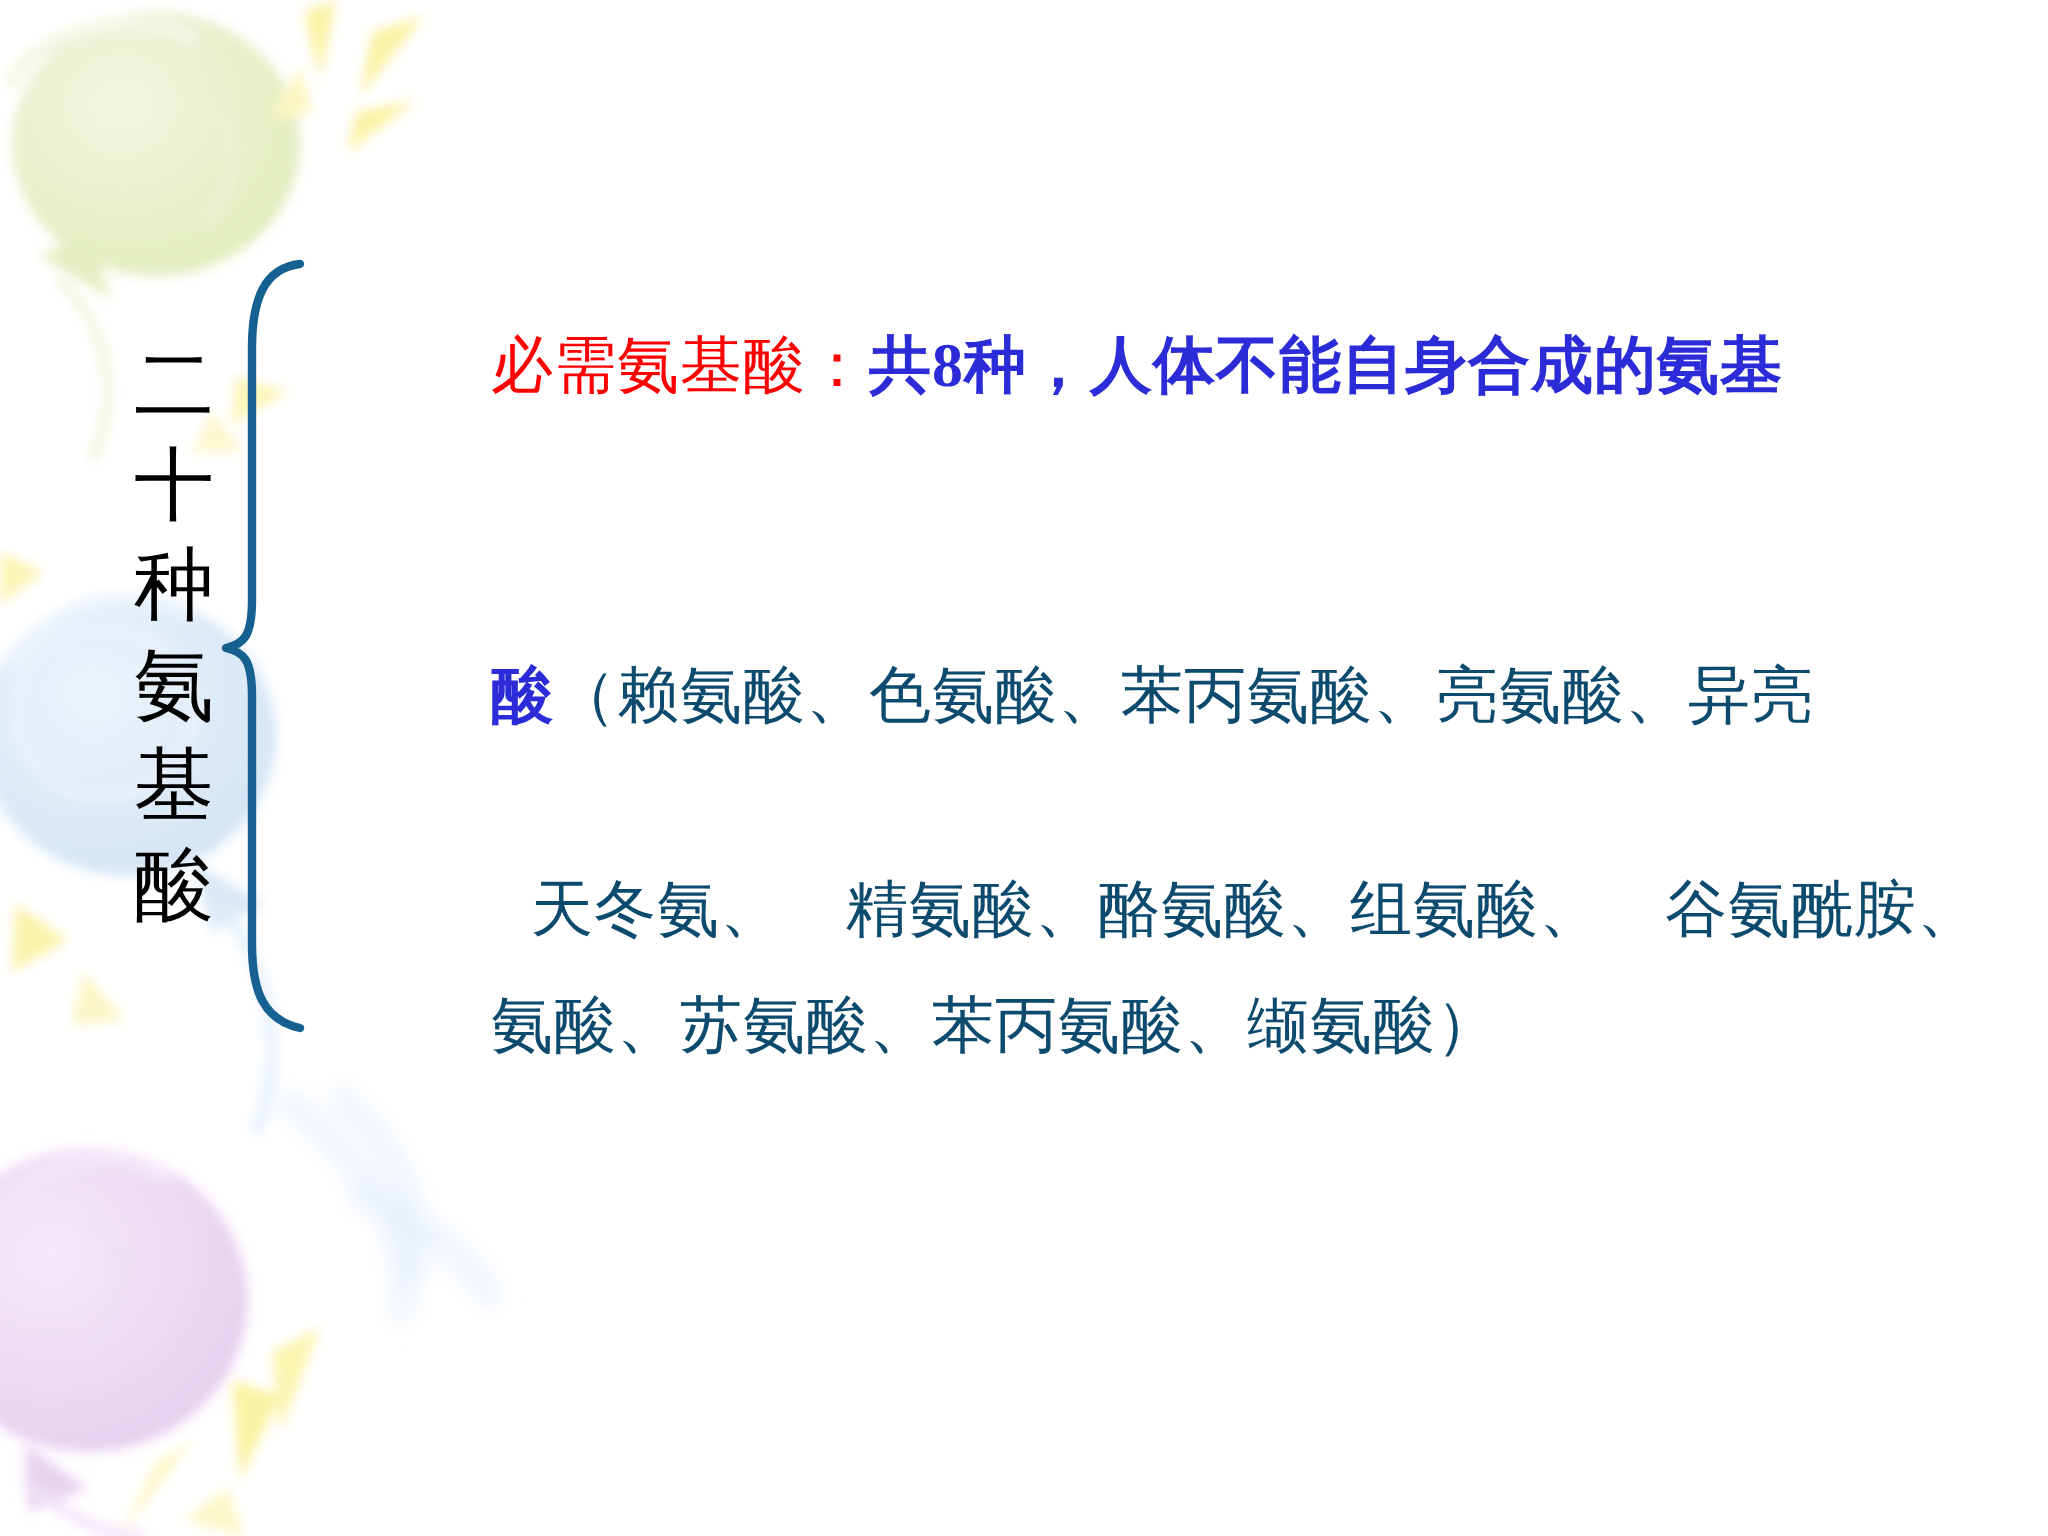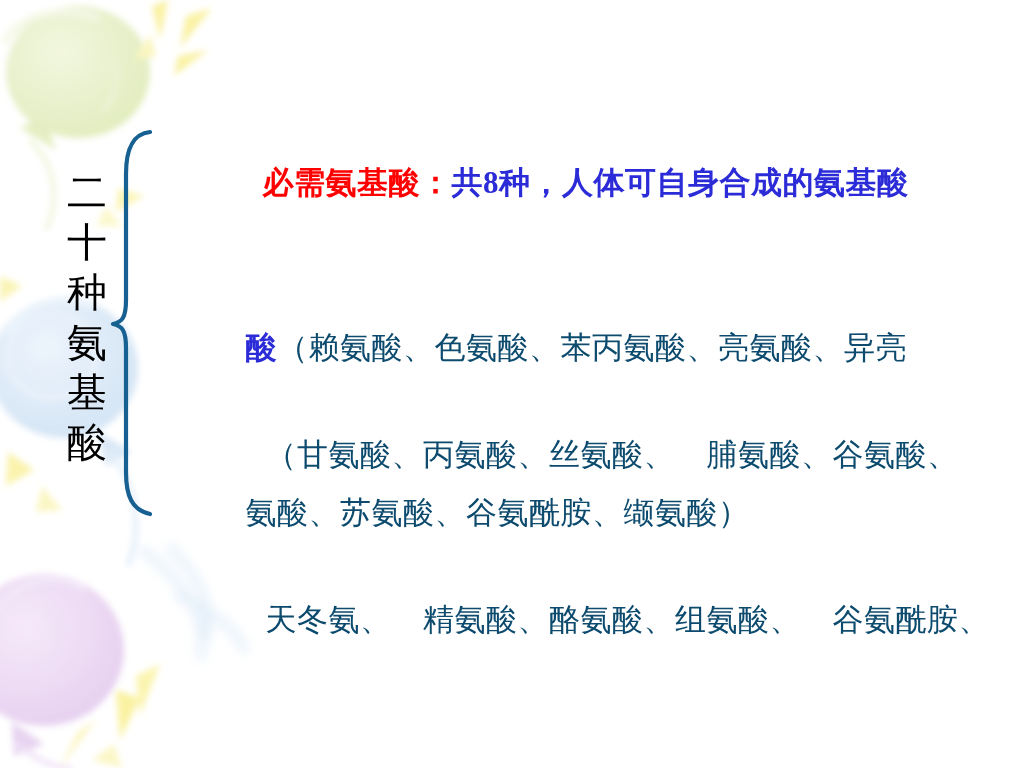--- a/index.html
+++ b/index.html
@@ -75,22 +75,21 @@
   }
   .t-line {
     font-size: 31px;
     line-height: 55px;
     white-space: pre;
     color: #000000;
     letter-spacing: 0.5px;
   }
   .seg-red {
     color: #FF0000;
-    font-weight: bold;
-    margin-left: 17px;
+    font-weight: normal;
   }
   .seg-blue {
     color: #2B2BD8;
     font-weight: bold;
   }
   .seg-black {
     color: #0c4a6e;
     font-weight: normal;
   }
 </style>
@@ -191,33 +190,30 @@
              C 22 6, 16 22, 16 46
              L 16 172
              C 16 190, 12 194, 3 196
              C 12 198, 16 202, 16 220
              L 16 344
              C 16 368, 22 382, 40 386" fill="none" stroke="#176092" stroke-width="4.2" stroke-linecap="round" stroke-linejoin="round"></path>
   </svg>
 
   <div class="text-block" id="block-essential">
     <div class="t-line">
-      <span class="seg-red">必需氨基酸：</span><span class="seg-blue">共8种，人体可自身合成的氨基酸</span>
+      <span class="seg-red">必需氨基酸：</span><span class="seg-blue">共8种，人体不能自身合成的氨基</span>
     </div>
     <div class="t-line">
       <span class="seg-blue">酸</span><span class="seg-black">（赖氨酸、色氨酸、苯丙氨酸、亮氨酸、异亮</span>
     </div>
     <div class="t-line">
-      <span class="seg-black">氨酸、苏氨酸、谷氨酰胺、缬氨酸）</span>
+      <span class="seg-black">氨酸、苏氨酸、苯丙氨酸、缬氨酸）</span>
     </div>
   </div>
 
   <div class="text-block" id="block-nonessential">
     <div class="t-line">
-      <span class="seg-black">（甘氨酸、丙氨酸、丝氨酸、　脯氨酸、谷氨酸、</span>
-    </div>
-    <div class="t-line">
       <span class="seg-black">天冬氨、　精氨酸、酪氨酸、组氨酸、　谷氨酰胺、</span>
     </div>
 
   </div>
 
 </div>
 
 </body></html>

